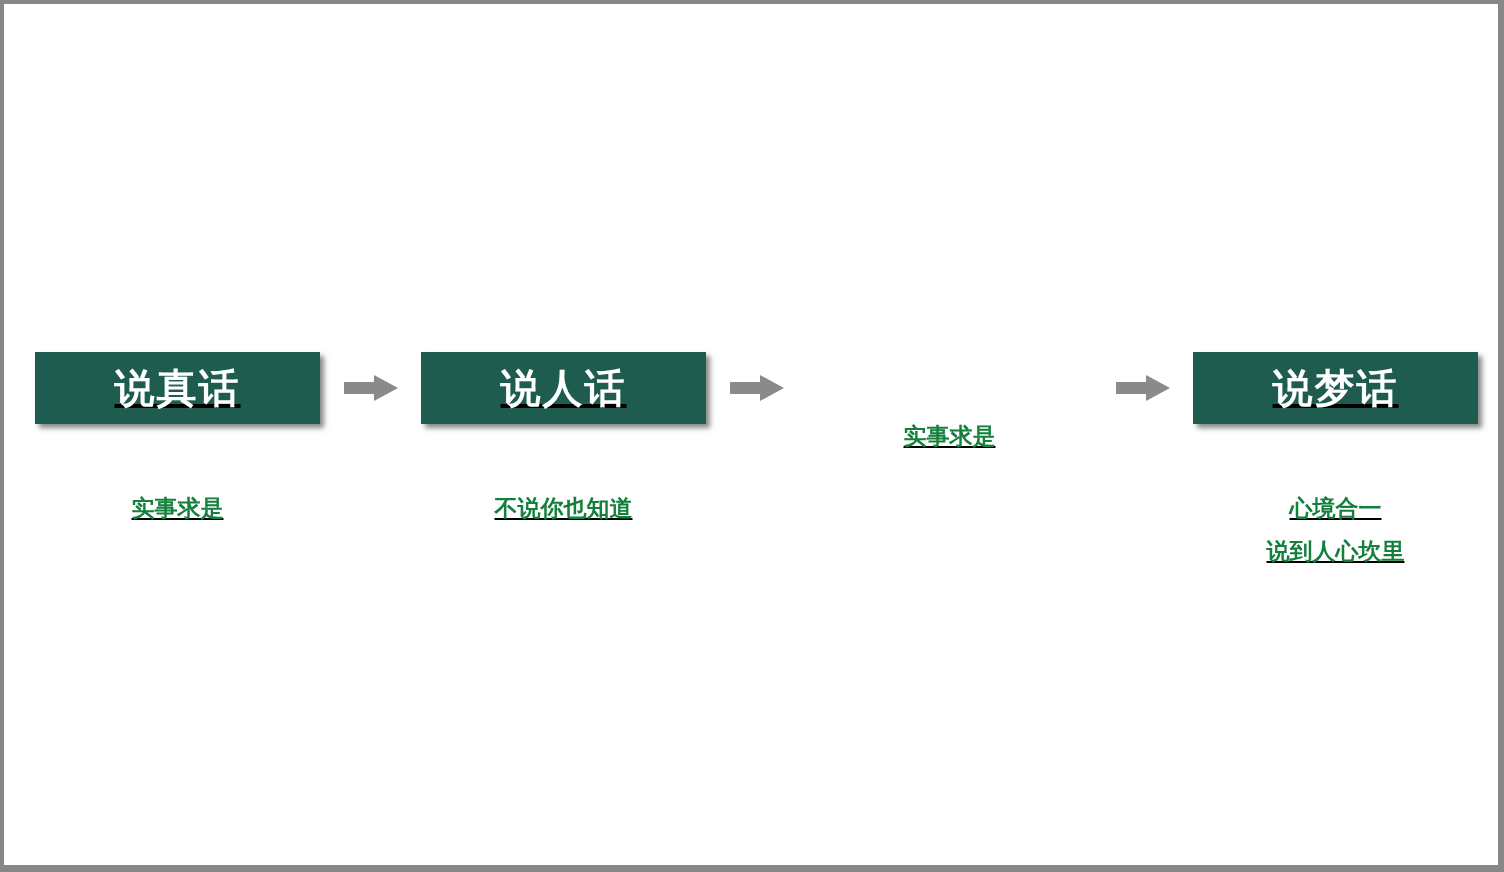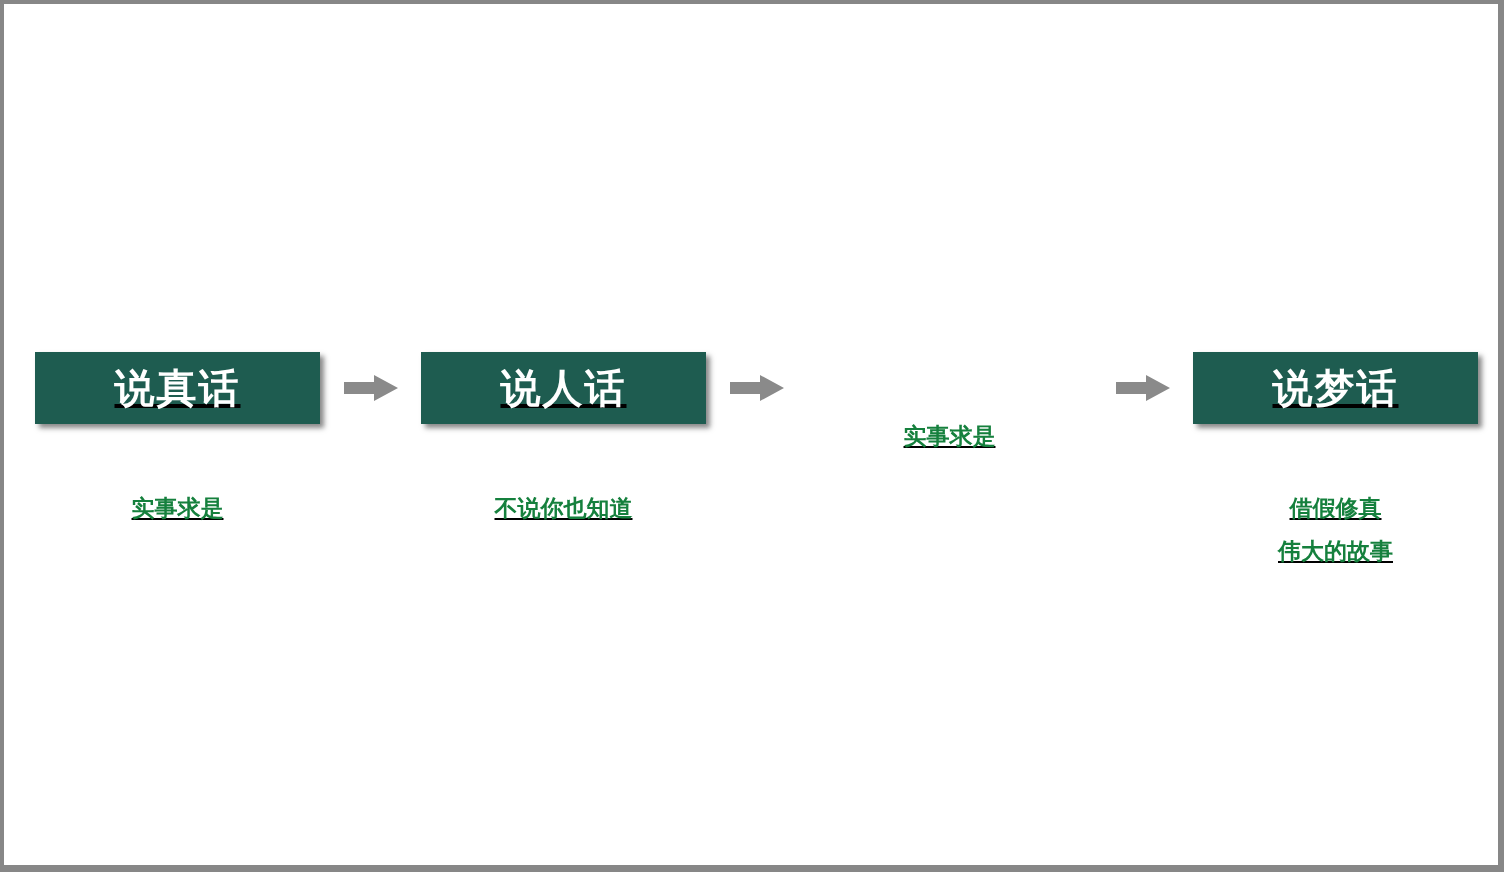--- a/index.html
+++ b/index.html
@@ -106,19 +106,19 @@
       <svg width="54" height="26" viewBox="0 0 54 26">
         <polygon points="0,7 30,7 30,0 54,13 30,26 30,19 0,19" fill="#8a8a8a"></polygon>
       </svg>
     </div>
 
     <div class="step">
       <div class="step-box">
         <span>说梦话</span>
       </div>
       <div class="subtitle">
-        <div>借假修真</div>
-        <div>伟大的故事</div>
+        <div>心境合一</div>
+        <div>说到人心坎里</div>
       </div>
     </div>
 
   </div>
 </div>
 
 </body></html>

